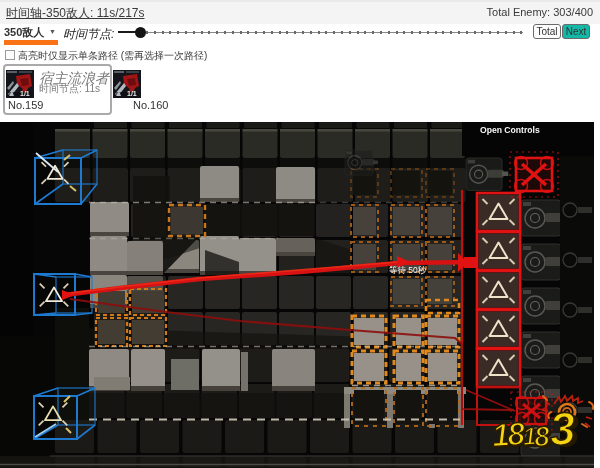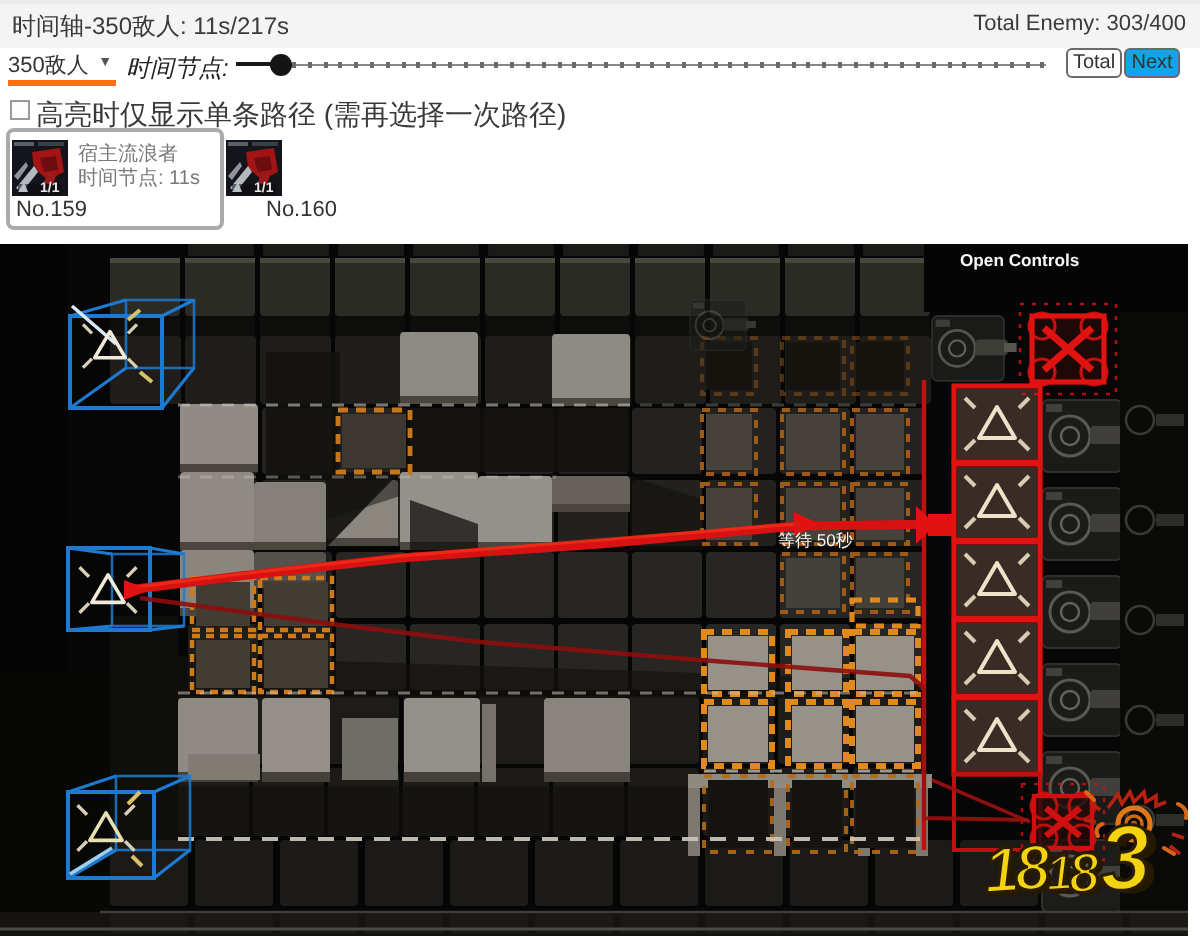--- a/index.html
+++ b/index.html
@@ -3,25 +3,25 @@
 <style>
 html,body{margin:0;padding:0;}
 body{width:600px;height:468px;overflow:hidden;background:#ffffff;
   font-family:"Liberation Sans",sans-serif;position:relative;}
 .abs{position:absolute;}
 </style></head>
 <body>
 
 <div class="abs" style="left:0;top:0;width:600px;height:22px;background:#f4f4f4;border-top:2px solid #eaeaea;"></div>
 
-<div class="abs" style="left:6px;top:5px;font-size:12px;color:#3a3a3a;">时间轴-350敌人: 11s/217s</div>
+<div class="abs" style="left:6px;top:5px;font-size:12px;color:#3a3a3a;text-decoration:underline;">时间轴-350敌人: 11s/217s</div>
 
 <div class="abs" style="right:7px;top:6px;font-size:11px;color:#3a3a3a;margin-left:48px;">Total Enemy: 303/400</div>
 
-<div class="abs" style="left:4px;top:25px;width:54px;height:15px;border-bottom:3px solid #f97316;font-size:11px;color:#333;">350敌人<span style="position:absolute;right:2px;top:3px;font-size:7px;color:#555;">▼</span></div>
+<div class="abs" style="left:4px;top:25px;width:54px;height:15px;border-bottom:5px solid #f97316;font-size:11px;color:#333;font-weight:bold;">350敌人<span style="position:absolute;right:2px;top:3px;font-size:7px;color:#555;">▼</span></div>
 
 <div class="abs" style="left:63px;top:26px;font-size:12px;color:#222;font-style:italic;">时间节点:</div>
 
 <div class="abs" style="left:118px;top:32px;width:405px;height:1px;background:#888;"></div>
 <div class="abs" style="left:118px;top:31px;width:20px;height:2px;background:#1a1a1a;"></div>
 
 <div>
     <i class="abs" style="left:146px;top:31px;width:2px;height:3px;background:#6a6a6a;display:block;"></i>
     <i class="abs" style="left:154px;top:31px;width:2px;height:3px;background:#6a6a6a;display:block;"></i>
     <i class="abs" style="left:162px;top:31px;width:2px;height:3px;background:#6a6a6a;display:block;"></i>
@@ -70,43 +70,43 @@
     <i class="abs" style="left:497px;top:31px;width:2px;height:3px;background:#6a6a6a;display:block;"></i>
     <i class="abs" style="left:505px;top:31px;width:2px;height:3px;background:#6a6a6a;display:block;"></i>
     <i class="abs" style="left:513px;top:31px;width:2px;height:3px;background:#6a6a6a;display:block;"></i>
     <i class="abs" style="left:520px;top:31px;width:2px;height:3px;background:#6a6a6a;display:block;"></i>
   </div>
 
 <div class="abs" style="left:135px;top:27px;width:11px;height:11px;border-radius:50%;background:#141414;"></div>
 
 <div class="abs" style="left:533px;top:24px;width:26px;height:13px;border:1px solid #6a6a6a;border-radius:3px;background:#fcfcfc;font-size:10px;color:#333;text-align:center;line-height:13px;">Total</div>
 
-<div class="abs" style="left:562px;top:24px;width:26px;height:13px;border:1px solid #6a6a6a;border-radius:3px;background:#0ea5e9;font-size:10px;color:#333;text-align:center;line-height:13px;">Next</div>
+<div class="abs" style="left:562px;top:24px;width:26px;height:13px;border:1px solid #6a6a6a;border-radius:3px;background:#14b8a6;font-size:10px;color:#333;text-align:center;line-height:13px;">Next</div>
 
 <div class="abs" style="left:5px;top:50px;width:8px;height:8px;border:1px solid #9a9a9a;background:#fdfdfd;"></div>
 
-<div class="abs" style="left:18px;top:49px;font-size:14px;color:#3a3a3a;">高亮时仅显示单条路径 (需再选择一次路径)</div>
+<div class="abs" style="left:18px;top:49px;font-size:10px;color:#3a3a3a;">高亮时仅显示单条路径 (需再选择一次路径)</div>
 
 <div class="abs" style="left:3px;top:64px;width:105px;height:47px;border:2px solid #aaa;border-radius:4px;background:#fff;"></div>
 
 <svg class="abs" style="left:6px;top:70px;" width="28" height="28">
 <rect width="28" height="28" fill="#14151a"></rect>
 <rect x="1" y="1" width="10" height="2" fill="#5a6068"></rect>
 <rect x="13" y="1" width="13" height="2" fill="#3a4048"></rect>
 <path d="M10 6 L24 4 L26 16 L18 20 L11 14 Z" fill="#a31414"></path>
 <path d="M14 9 L22 8 L23 15 L16 16 Z" fill="#6e0d10"></path>
 <path d="M18 16 L22 18 L20 23 L16 21 Z" fill="#9d1a1a"></path>
 <path d="M2 24 L11 13 L13 16 L5 26 Z" fill="#b3b9c0"></path>
 <path d="M1 18 L7 11 L8 13 L3 20 Z" fill="#8d949c"></path>
 <rect x="3" y="22" width="22" height="6" fill="#0c0d10" opacity="0.55"></rect>
 <text x="14" y="26" font-family="Liberation Sans,sans-serif" font-size="7" font-weight="bold" fill="#e8e8e8">1/1</text>
 <path d="M3 26 L6 21 L8 26 Z" fill="#b8bec6"></path>
 </svg>
 
-<div class="abs" style="left:39px;top:70px;font-size:10px;color:#7a7a7a;">宿主流浪者</div>
+<div class="abs" style="left:39px;top:70px;font-size:14px;color:#7a7a7a;font-style:italic;">宿主流浪者</div>
 
 <div class="abs" style="left:39px;top:82px;font-size:10px;color:#7a7a7a;">时间节点: 11s</div>
 
 <div class="abs" style="left:8px;top:99px;font-size:11px;color:#333;">No.159</div>
 
 <svg class="abs" style="left:113px;top:70px;" width="28" height="28">
 <rect width="28" height="28" fill="#14151a"></rect>
 <rect x="1" y="1" width="10" height="2" fill="#5a6068"></rect>
 <rect x="13" y="1" width="13" height="2" fill="#3a4048"></rect>
 <path d="M10 6 L24 4 L26 16 L18 20 L11 14 Z" fill="#a31414"></path>

